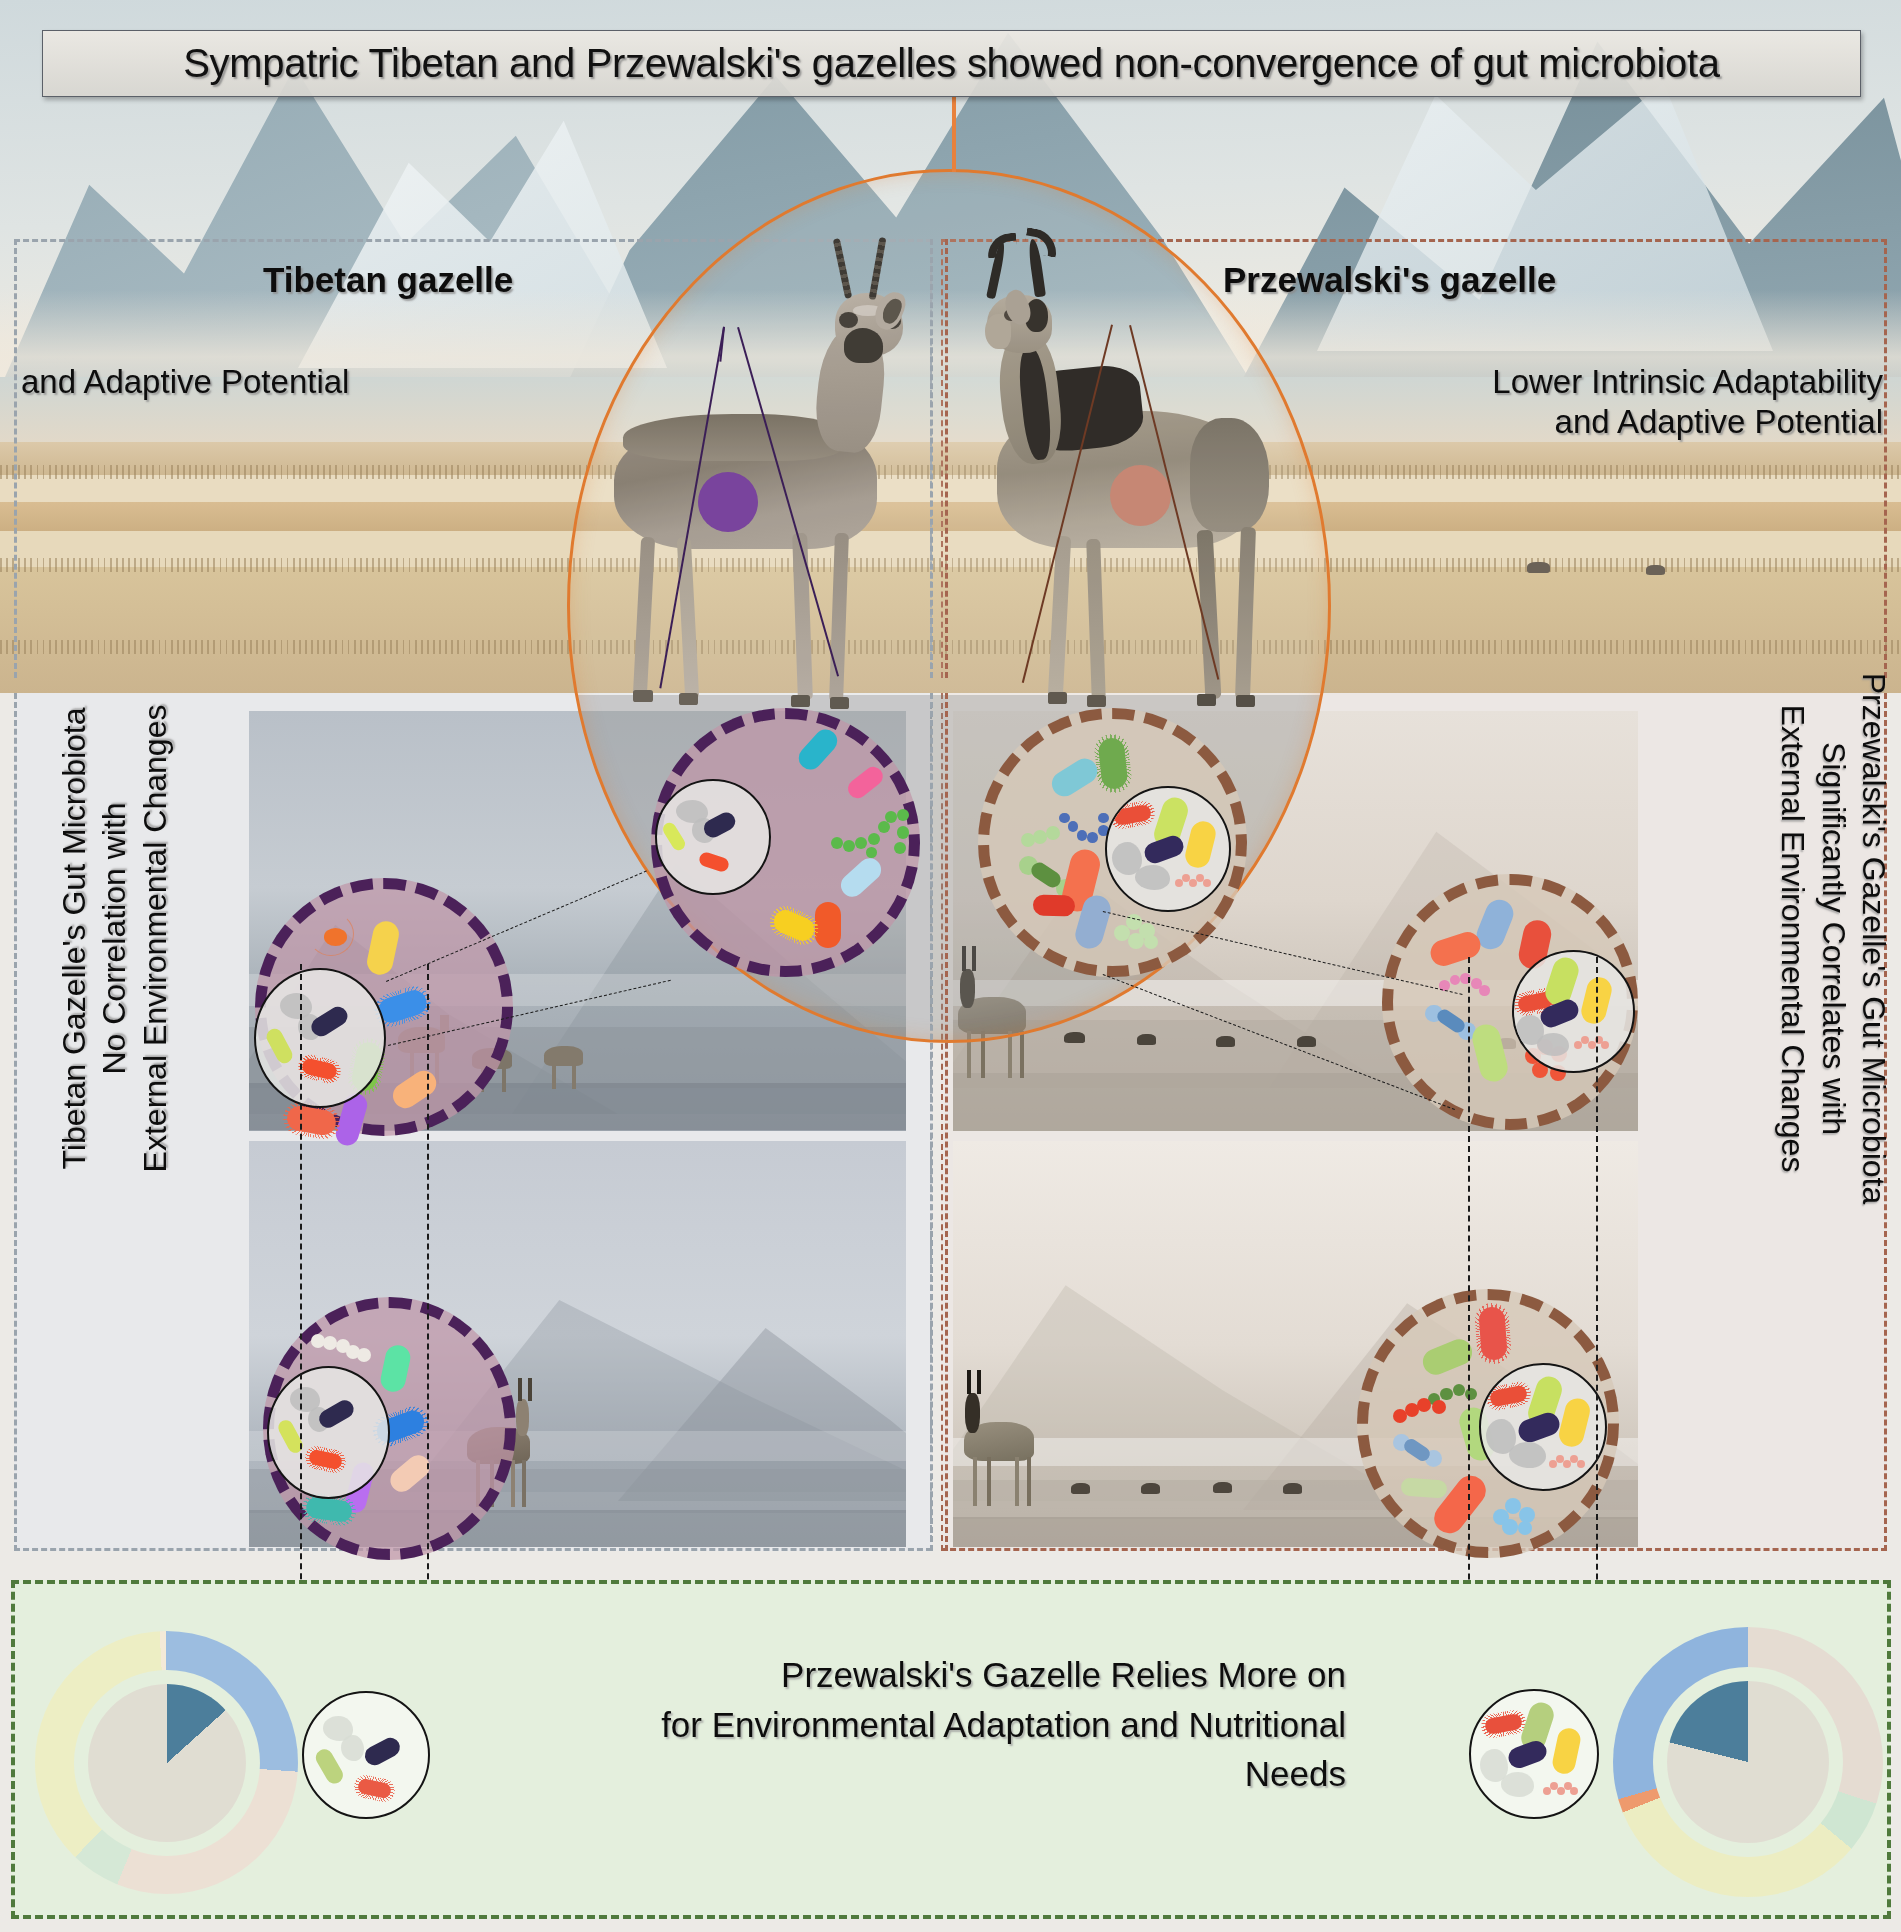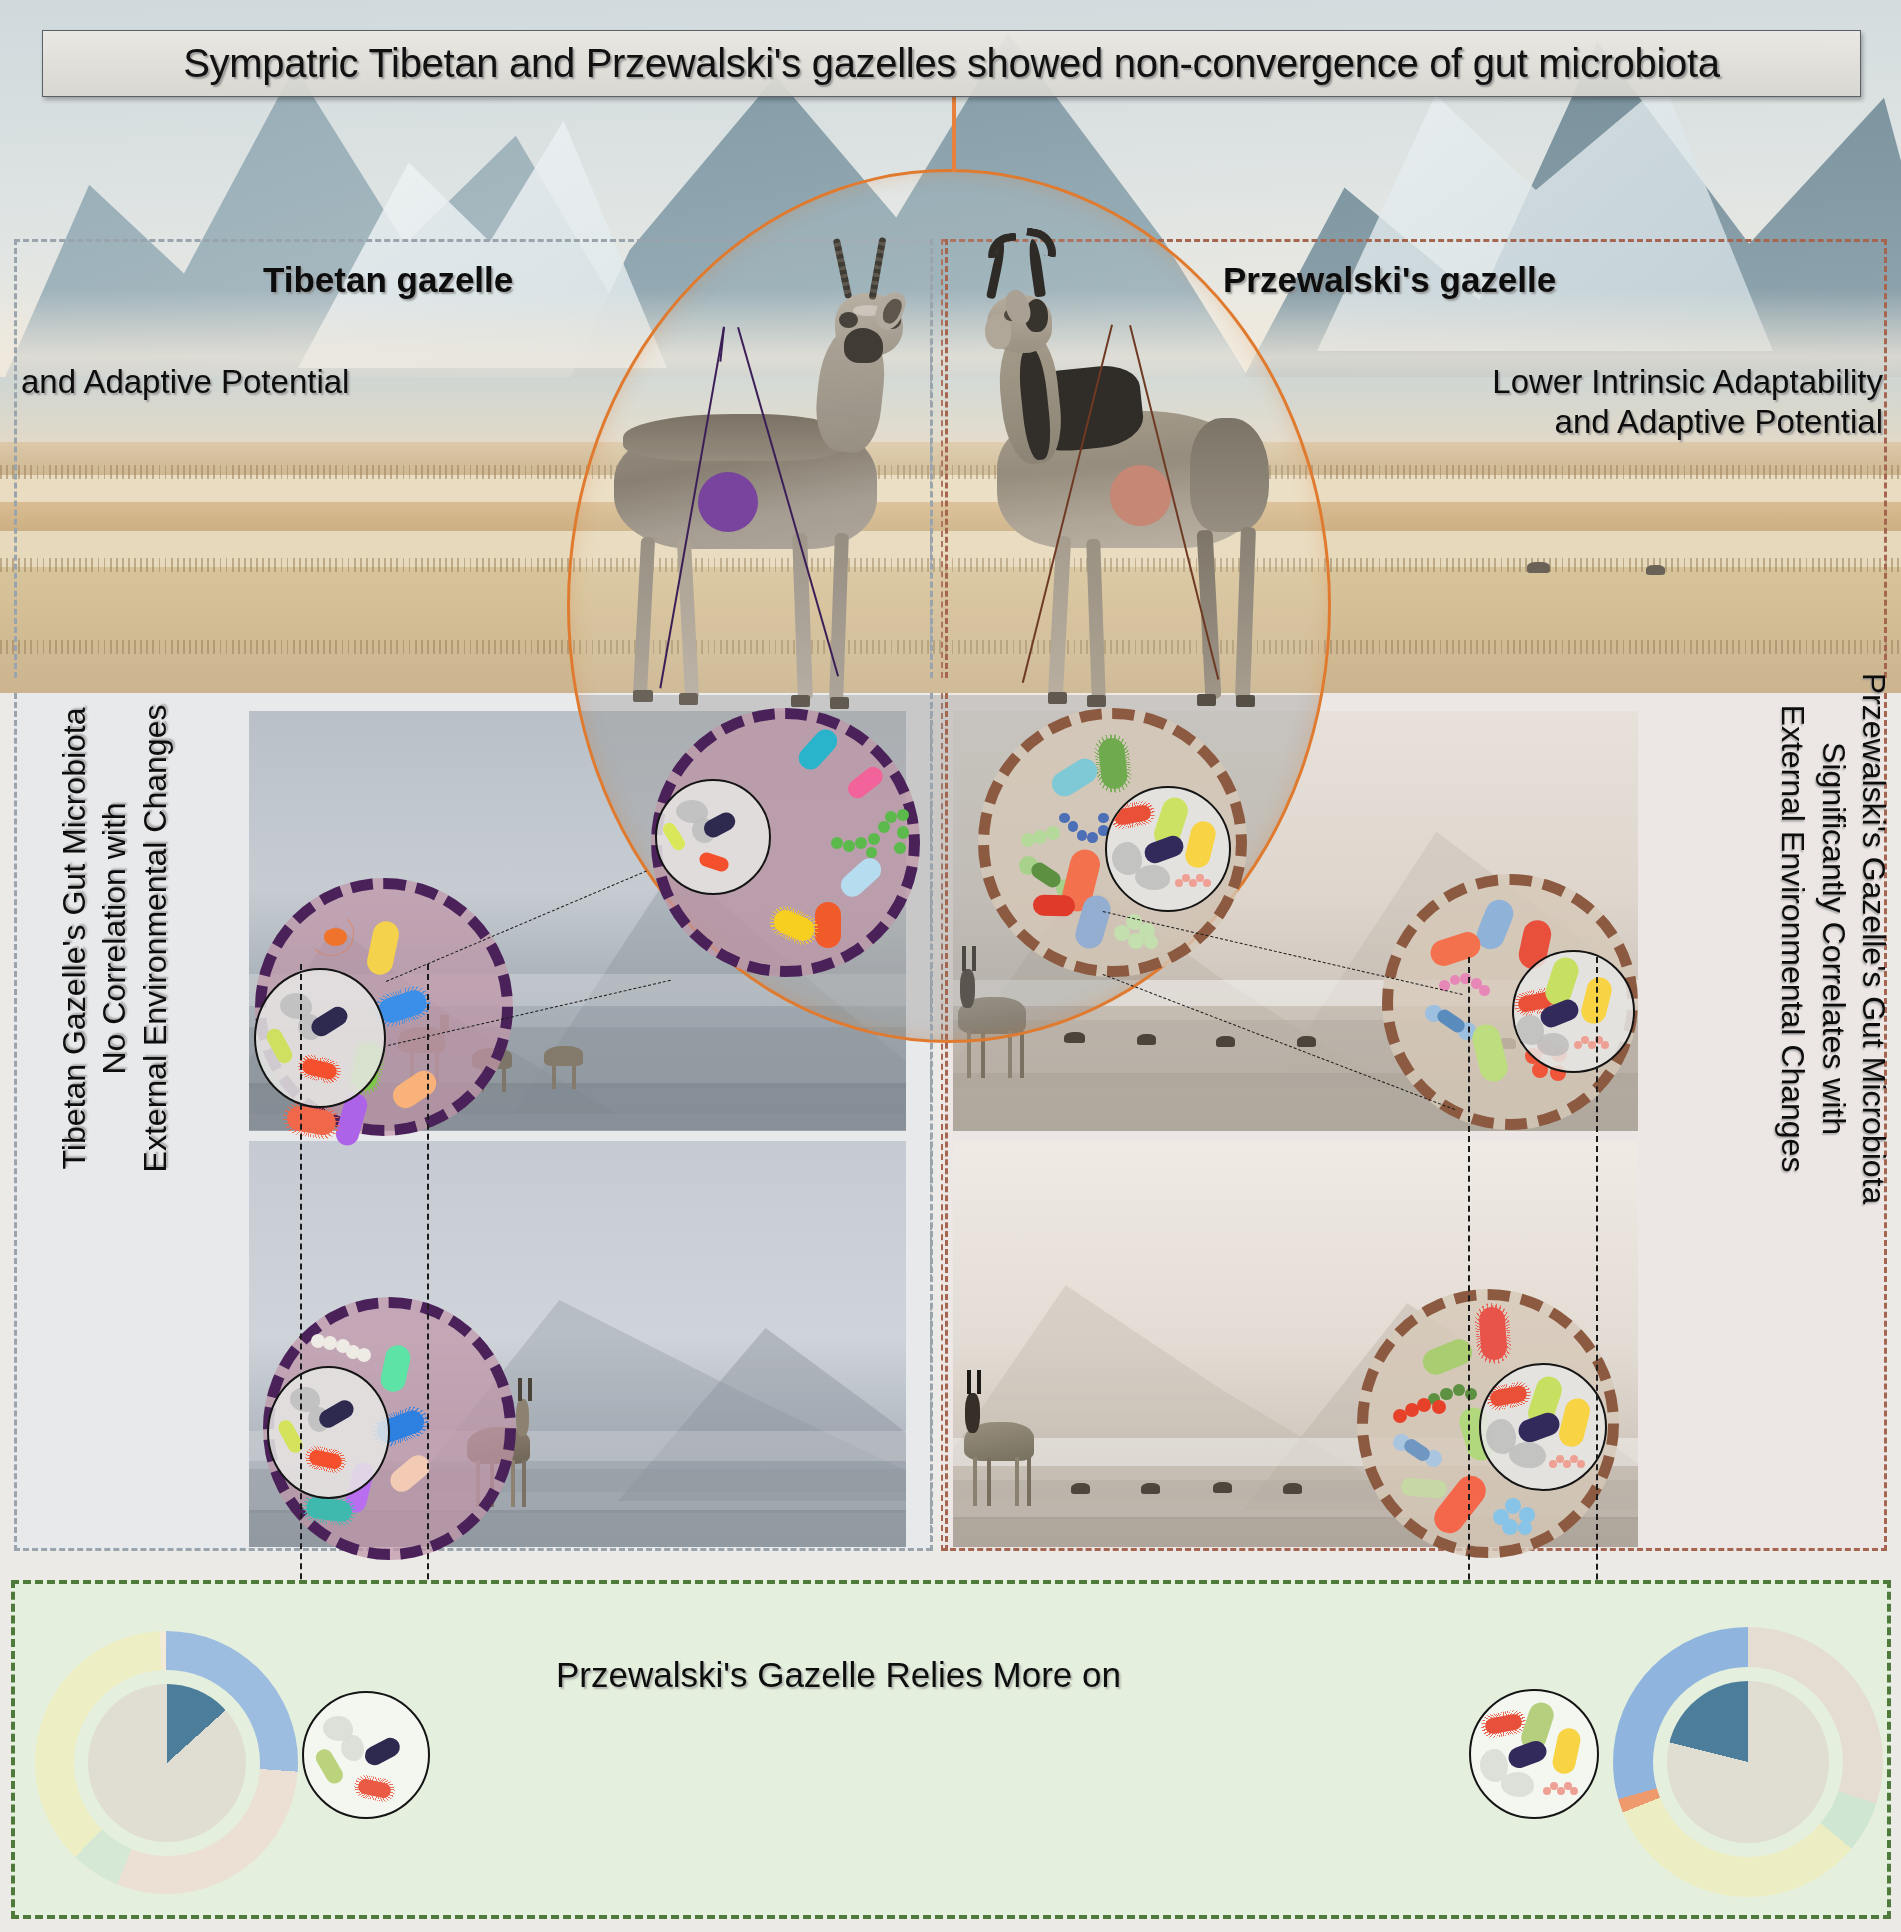--- a/index.html
+++ b/index.html
@@ -119,21 +119,21 @@
   .vlabel { position:absolute; font-size:32px; line-height:1.26; color:#0d0d0d;
             text-shadow:1.8px 1.8px 1.8px rgba(150,150,150,.75); white-space:nowrap; }
   .vlabel-left  { left:-219px; top:878px; width:667px;
                   transform:rotate(-90deg); transform-origin:center center;
                   text-align:center; }
   .vlabel-right { left:1483px; top:878px; width:702px;
                   transform:rotate(90deg); transform-origin:center center;
                   text-align:center; }
 
   .bottom-text { position:absolute; left:556px; top:1650px; width:790px;
-                 text-align:left; font-size:35px; line-height:1.42; color:#0d0d0d;
+                 text-align:right; font-size:35px; line-height:1.42; color:#0d0d0d;
                  text-shadow:1.8px 1.8px 1.8px rgba(150,150,150,.7); }
 
   
   .bcircle { position:absolute; border-radius:50%; }
   .bc-purple { background:rgba(191,150,168,.72); border:11.4px dashed #4b2159; }
   .bc-brown  { background:rgba(214,200,184,.80); border:11.4px dashed #8c5a40; }
   .lens { position:absolute; border-radius:50%; border:2.6px solid #141414;
           background:rgba(230,230,228,.86); overflow:hidden; }
   .rod { position:absolute; border-radius:877px; }
   .rod.fuzz { box-shadow:0 0 0 2.6px rgba(255,255,255,0); }
@@ -797,16 +797,17 @@
   </div>
 
   <div class="vlabel vlabel-right" style="z-index:20">
     <div>Przewalski's Gazelle's Gut Microbiota</div>
     <div>Significantly Correlates with</div>
     <div>External Environmental Changes</div>
   </div>
 
   <div class="bottom-text" style="z-index:20">
     <div>Przewalski's Gazelle Relies More on</div>
+    <div>for Environmental Adaptation and Nutritional Needs</div>
   </div>
 
 </div>
 
 
 </body></html>

